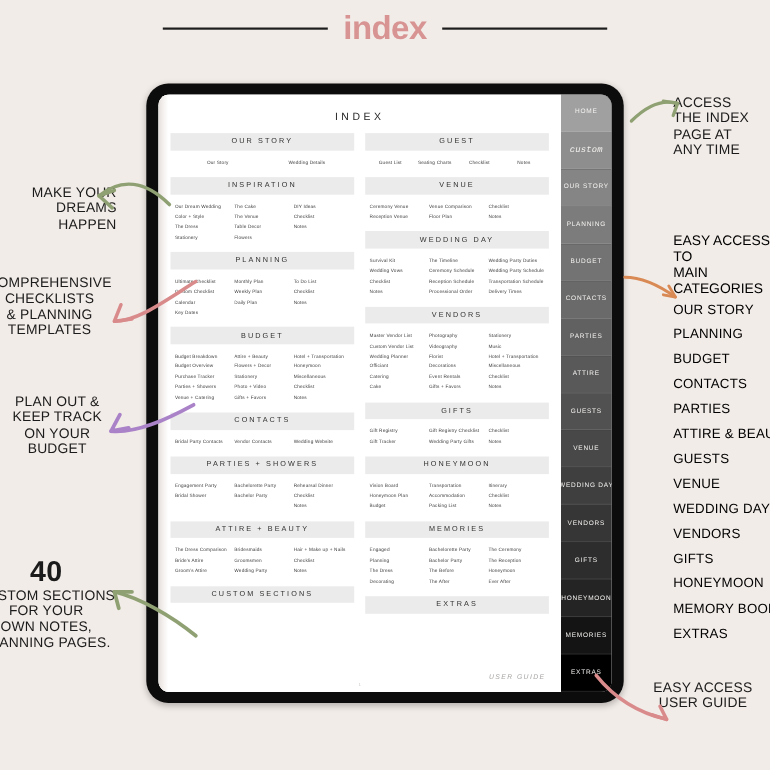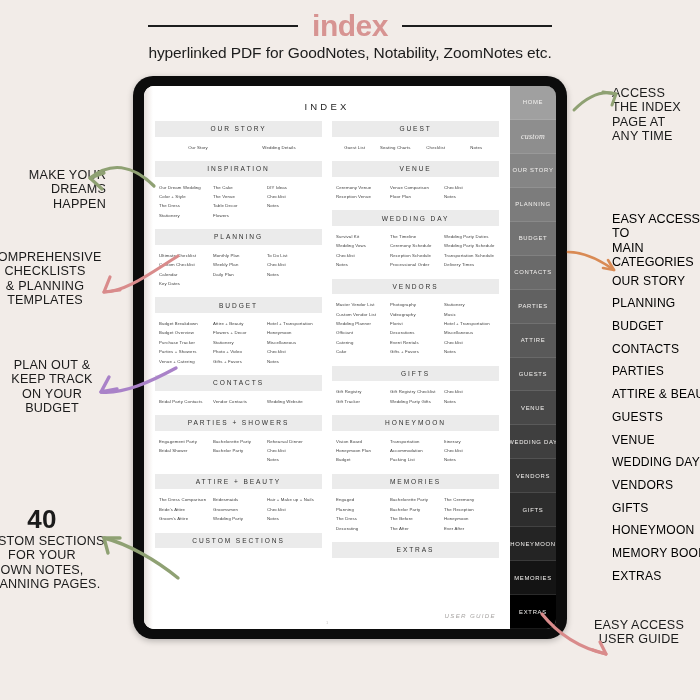--- a/index.html
+++ b/index.html
@@ -86,21 +86,21 @@
     width: 46px; flex: 0 0 46px; display: flex; flex-direction: column;
     background: #2f2f2f;
   }
   .tab {
     flex: 1 1 0; display: flex; align-items: center; justify-content: center;
     color: #f4f2f0; font-size: 5.9px; letter-spacing: 0.7px;
     border-bottom: 1px solid rgba(255,255,255,0.10);
     text-align: center; padding: 0 1px; white-space: nowrap;
   }
   .tab.script {
-    font-family: Liberation Serif, serif; font-style: italic;
+    font-family: Liberation Mono, monospace; font-style: italic;
     font-size: 8px; letter-spacing: 0.2px;
   }
 
   
   .anno {
     position: absolute; color: #1b1b1b; font-size: 12.6px;
     line-height: 14.4px; letter-spacing: 0.2px; font-weight: normal;
   }
   .anno.r { text-align: right; }
   .anno.l { text-align: left; }
@@ -128,21 +128,20 @@
 </style>
 </head>
 <body>
 
 <div id="header">
   <div id="title-row">
     <div class="title-rule"></div>
     <div id="doc-title">index</div>
     <div class="title-rule"></div>
   </div>
-  <div id="subtitle">hyperlinked PDF for GoodNotes, Notability, ZoomNotes etc.</div>
 </div>
 
 <div id="tablet">
   <div id="tablet-screen">
 
     <div id="page">
       <div id="page-curl"></div>
 
       <div id="index-heading">INDEX</div>
 

